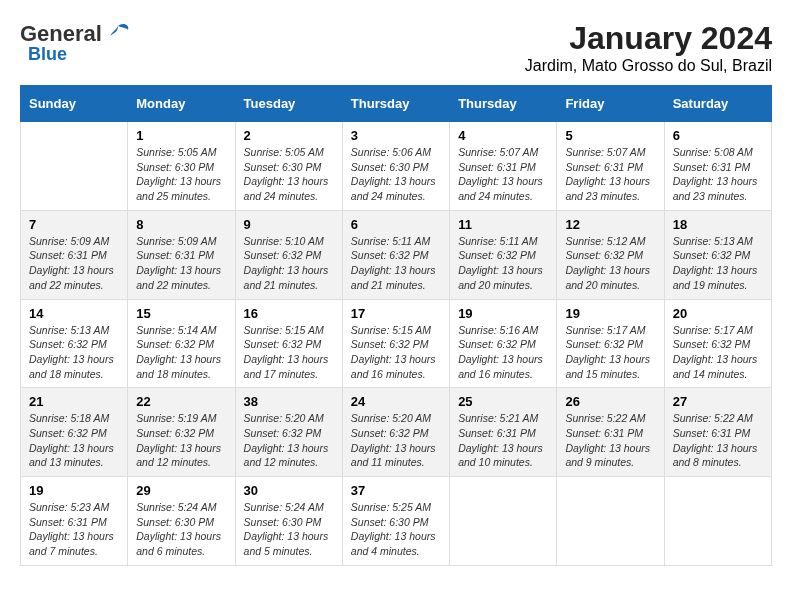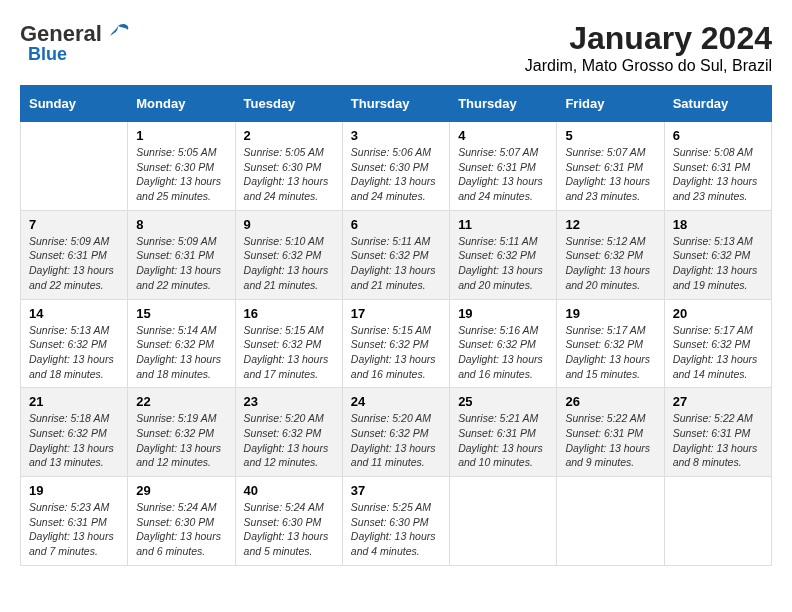--- a/index.html
+++ b/index.html
@@ -207,21 +207,21 @@
       <tr>
         <td>
           <span class="day-num">21</span>
           <div class="day-info">Sunrise: 5:18 AM<br>Sunset: 6:32 PM<br>Daylight: 13 hours<br>and 13 minutes.</div>
         </td>
         <td>
           <span class="day-num">22</span>
           <div class="day-info">Sunrise: 5:19 AM<br>Sunset: 6:32 PM<br>Daylight: 13 hours<br>and 12 minutes.</div>
         </td>
         <td>
-          <span class="day-num">23</span>
+          <span class="day-num">38</span>
           <div class="day-info">Sunrise: 5:20 AM<br>Sunset: 6:32 PM<br>Daylight: 13 hours<br>and 12 minutes.</div>
         </td>
         <td>
           <span class="day-num">24</span>
           <div class="day-info">Sunrise: 5:20 AM<br>Sunset: 6:32 PM<br>Daylight: 13 hours<br>and 11 minutes.</div>
         </td>
         <td>
           <span class="day-num">25</span>
           <div class="day-info">Sunrise: 5:21 AM<br>Sunset: 6:31 PM<br>Daylight: 13 hours<br>and 10 minutes.</div>
         </td>
@@ -237,21 +237,21 @@
       <tr>
         <td>
           <span class="day-num">19</span>
           <div class="day-info">Sunrise: 5:23 AM<br>Sunset: 6:31 PM<br>Daylight: 13 hours<br>and 7 minutes.</div>
         </td>
         <td>
           <span class="day-num">29</span>
           <div class="day-info">Sunrise: 5:24 AM<br>Sunset: 6:30 PM<br>Daylight: 13 hours<br>and 6 minutes.</div>
         </td>
         <td>
-          <span class="day-num">40</span>
+          <span class="day-num">30</span>
           <div class="day-info">Sunrise: 5:24 AM<br>Sunset: 6:30 PM<br>Daylight: 13 hours<br>and 5 minutes.</div>
         </td>
         <td>
           <span class="day-num">37</span>
           <div class="day-info">Sunrise: 5:25 AM<br>Sunset: 6:30 PM<br>Daylight: 13 hours<br>and 4 minutes.</div>
         </td>
         <td></td>
         <td></td>
         <td></td>
       </tr>

